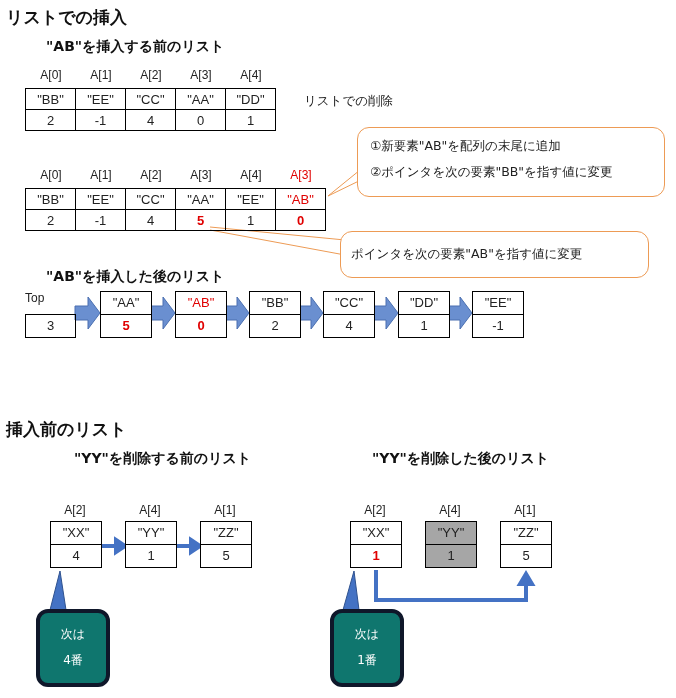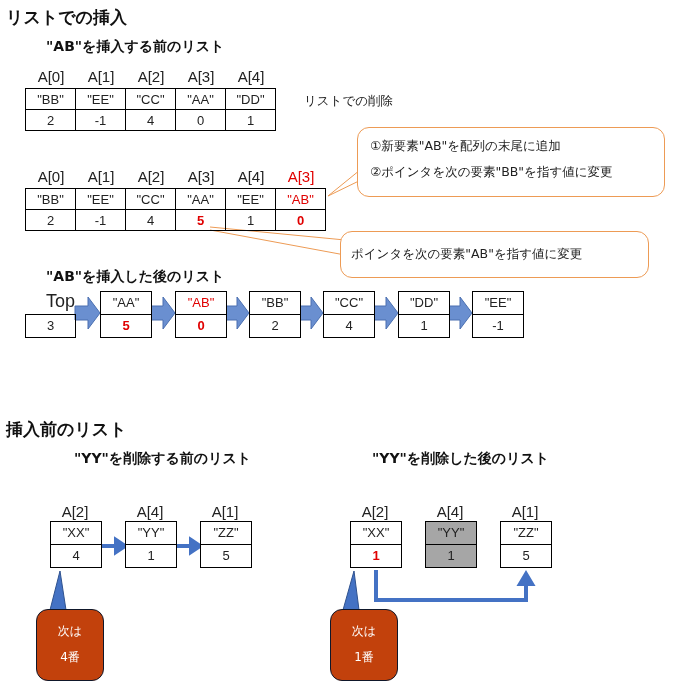--- a/index.html
+++ b/index.html
@@ -1,35 +1,35 @@
 <!DOCTYPE html>
 <html><head>
 <meta charset="utf-8">
 <style>
   html, body { margin:0; padding:0; background:#fff; }
   body { width:676px; height:698px; position:relative; overflow:hidden;
          font-family:"DejaVu Sans", sans-serif; color:#222; }
   .abs { position:absolute; }
   .h1 { font-size:17px; font-weight:bold; color:#111; }
   .h2 { font-size:14px; font-weight:bold; color:#111; }
-  .idx { font-size:15px; text-align:center; width:50px; font-family:"Liberation Sans", sans-serif; }
+  .idx { font-size:12px; text-align:center; width:50px; font-family:"Liberation Sans", sans-serif; }
   table.arr { border-collapse:collapse; position:absolute; }
   table.arr td { border:1px solid #000; width:49px; height:20px; text-align:center;
                  font-size:13px; padding:0; font-family:"Liberation Sans", sans-serif; }
   .red { color:#e00000; }
   .bold { font-weight:bold; }
   .node { position:absolute; width:50px; border:1px solid #000; background:#fff; }
   .node div { height:22px; line-height:22px; text-align:center; font-size:13px;
               font-family:"Liberation Sans", sans-serif; }
   .node div + div { border-top:1px solid #000; }
   .node.gray { background:#a6a6a6; }
   .callout { position:absolute; border:1px solid #ed9b55; border-radius:12px; background:#fff;
              font-size:12.5px; color:#222; }
   .callout p { margin:0; line-height:26px; }
-  .bubble { position:absolute; width:66px; height:70px; background:#c2410c; border:1px solid #0f172a;
+  .bubble { position:absolute; width:66px; height:70px; background:#0f766e; border:4px solid #0f172a;
             border-radius:12px; color:#fff; font-size:12px; text-align:center; }
   .bubble p { margin:0; line-height:26px; }
   svg.ov { position:absolute; left:0; top:0; }
 </style>
 </head>
 <body>
 
 <svg class="ov" width="676" height="698">
 
   <polyline points="360,170 328,196 365,178" fill="#fff" stroke="#ed9b55" stroke-width="1"></polyline>
@@ -120,21 +120,21 @@
   </tr>
 </tbody>
   </table>
 
 <div class="callout" style="left:340px;top:231px;width:307px;height:45px;">
   <p style="padding:9px 0 0 10px;">ポインタを次の要素"AB"を指す値に変更</p>
 </div>
 
 <div class="abs h2" style="left:46px;top:268px;">"AB"を挿入した後のリスト</div>
 
-<div class="abs" style="left:25px;top:291px;width:50px;text-align:right;font-size:18px;font-family:'Liberation Sans',sans-serif;">Top</div>
+<div class="abs" style="left:25px;top:291px;width:50px;text-align:left;font-size:12px;font-family:'Liberation Sans',sans-serif;">Top</div>
 <div class="abs" style="left:25px;top:314px;width:49px;height:22px;line-height:22px;border:1px solid #000;text-align:center;font-size:13px;font-family:'Liberation Sans',sans-serif;">3</div>
 
 <div class="node" style="left:100px;top:291px;">
   <div>"AA"</div>
   <div class="red bold">5</div>
 </div>
 <div class="node" style="left:175px;top:291px;">
   <div class="red">"AB"</div>
   <div class="red bold">0</div>
 </div>

